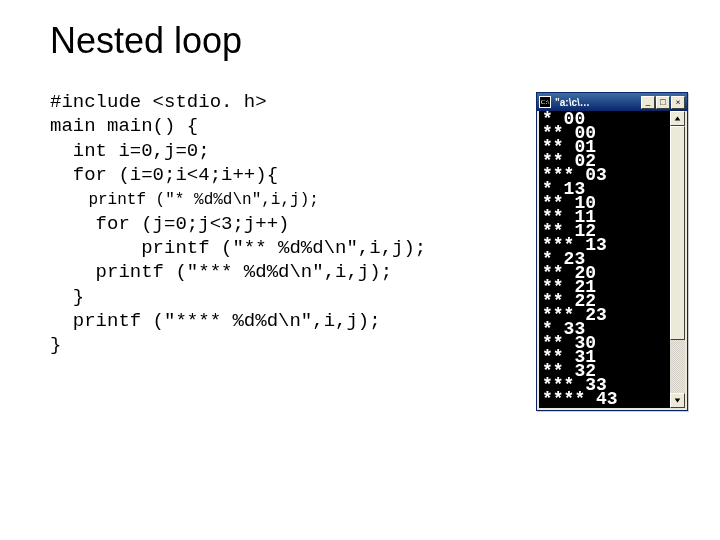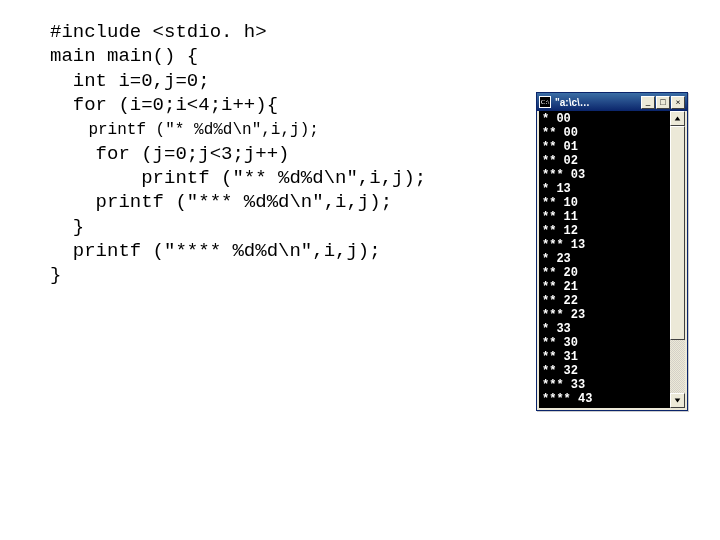--- a/index.html
+++ b/index.html
@@ -91,21 +91,21 @@
     display: flex;
     background: #000;
     border: 2px solid #ece9d8;
     border-top-width: 0;
   }
   .console-out {
     flex: 1;
     background: #000;
     color: #fff;
     font-family: "Fixedsys","Courier New",monospace;
-    font-size: 12px;
+    font-size: 18px;
     line-height: 14px;
     white-space: pre;
     padding: 1px 3px 2px 3px;
     font-weight: bold;
   }
   .scrollbar {
     width: 15px;
     background: #ece9d8;
     display: flex;
     flex-direction: column;
@@ -135,20 +135,21 @@
     background: #ece9d8;
     border: 1px solid #fff;
     border-right-color: #404040;
     border-bottom-color: #404040;
   }
 </style>
 </head>
 <body>
 
 <div class="slide">
+  <h1 class="title">Nested loop</h1>
 
   <div class="code-block"><span>#include &lt;stdio. h&gt;</span>
 <span>main main() {</span>
 <span>  int i=0,j=0;</span>
 <span>  for (i=0;i&lt;4;i++){</span>
 <span class="code-line-sm">    printf ("* %d%d\n",i,j);</span>
 <span>    for (j=0;j&lt;3;j++)</span>
 <span>        printf ("** %d%d\n",i,j);</span>
 <span>    printf ("*** %d%d\n",i,j);</span>
 <span>  }</span>

